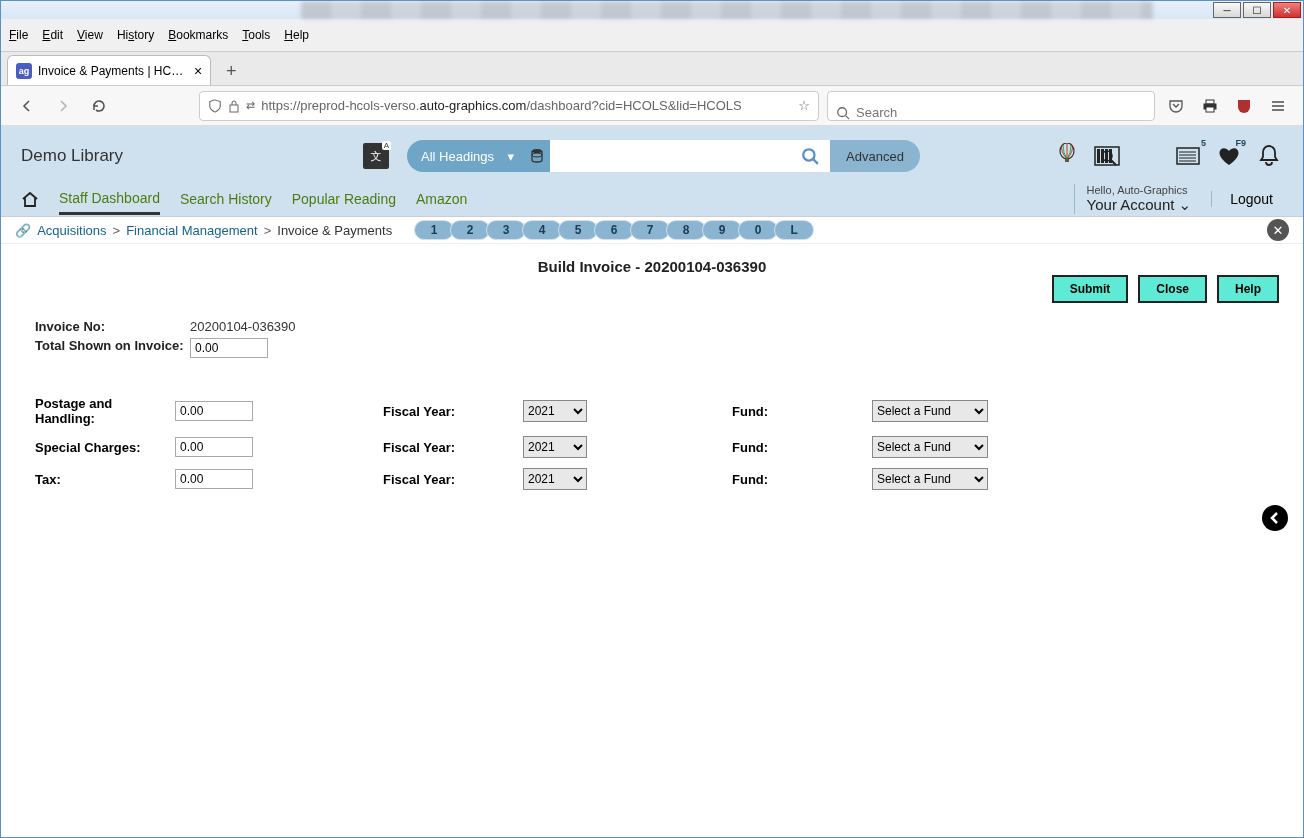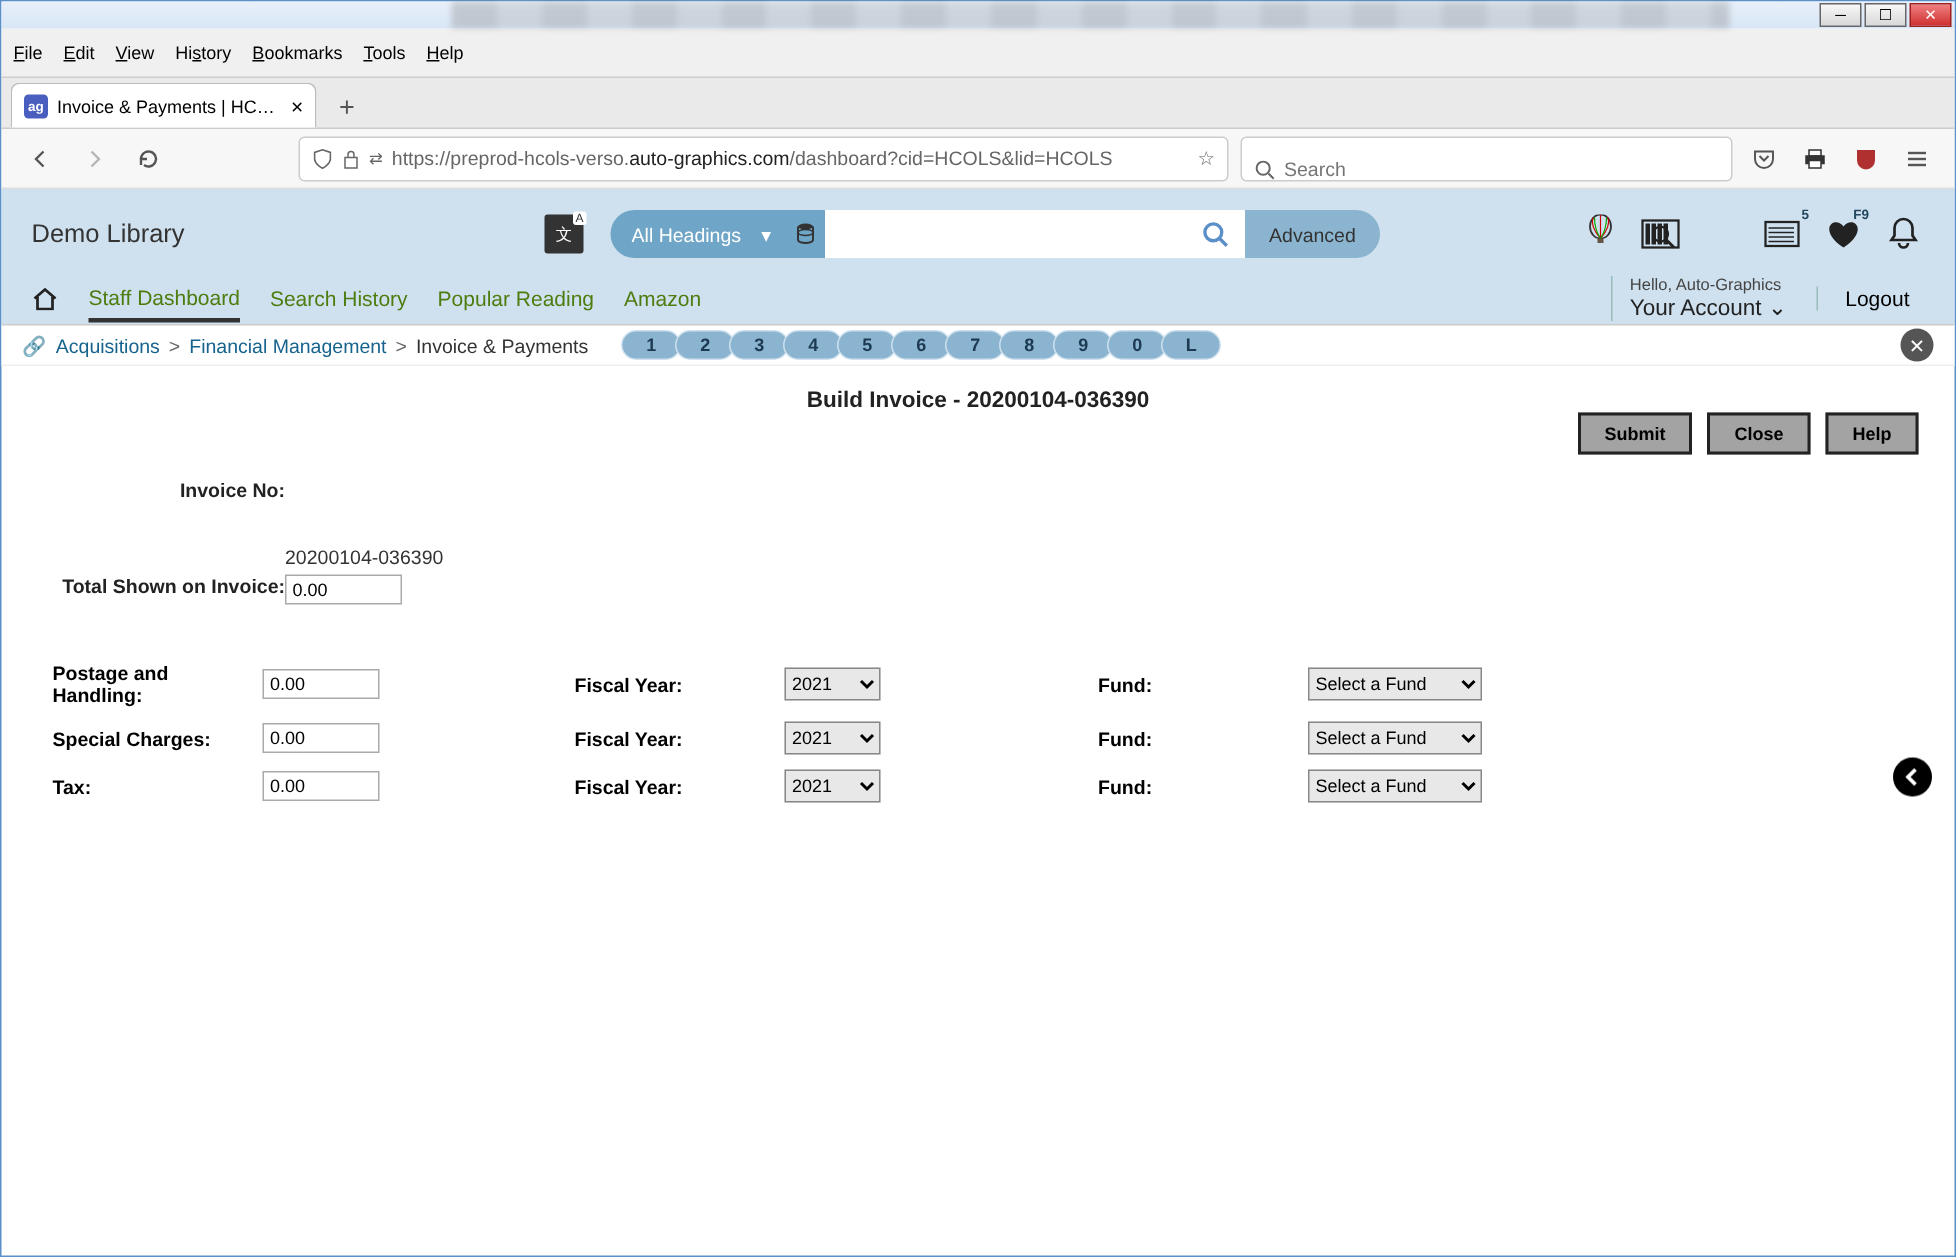--- a/index.html
+++ b/index.html
@@ -73,26 +73,26 @@
 .crumb.current{color:#333;cursor:default;}
 .crumb-sep { color:#666;}
 .pager { margin-left:20px; display:flex; gap:0;}
 .page-pill { background:#8ab4cf; color:#1d3a52; font-weight:bold; width:40px; height:20px; display:flex;align-items:center;justify-content:center; font-size:12px; cursor:pointer; border-radius:10px; margin-left:-4px; border:1px solid #cfe1ef;}
 .close-circle { margin-left:auto; width:22px; height:22px; border-radius:50%; background:#555; color:#fff; display:flex;align-items:center;justify-content:center; cursor:pointer; font-size:13px;}
 
 
 .page-title-row { display:flex; align-items:center; padding:14px 24px 6px 24px;flex-direction:column;}
 .page-title { font-size:15px; font-weight:bold; color:#222;}
 .action-btns { margin-left:auto; display:flex; gap:10px;}
-.action-btn { border:2px solid #222; background:#a3a3a3; padding:5px 16px; font-weight:bold; font-size:12px; cursor:pointer;}
+.action-btn { border:2px solid #222; background:#5eead4; padding:5px 16px; font-weight:bold; font-size:12px; cursor:pointer;}
 
 .form-area { padding:10px 34px 20px 34px; }
 .info-row { display:flex; margin-bottom:4px; align-items:flex-start;}
-.info-label { width:155px; font-weight:bold; font-size:13px; color:#222;text-align:right;}
-.info-value { font-size:13px; color:#333;margin-top:45px;}
+.info-label { width:155px; font-weight:bold; font-size:13px; color:#222;}
+.info-value { font-size:13px; color:#333;}
 .small-input { width:78px; height:20px; border:1px solid #aaa; padding:0 4px; font-size:12px;}
 
 .charges-grid { margin-top:38px;}
 .charge-row { display:flex; align-items:center; margin-bottom:10px;}
 .cl-label { width:140px; font-weight:bold; font-size:13px;}
 .cl-input { width:78px; height:20px; border:1px solid #aaa; padding:0 4px; font-size:12px;}
 .cl-fy-label { margin-left:130px; width:140px; font-weight:bold; font-size:13px;}
 .cl-select { width:64px; height:22px; border:1px solid #888; font-size:12px; background:#e8e8e8;}
 .cl-fund-label { margin-left:145px; width:140px; font-weight:bold; font-size:13px;}
 .cl-fund-select { width:116px; height:22px; border:1px solid #888; font-size:12px; background:#e8e8e8;}

